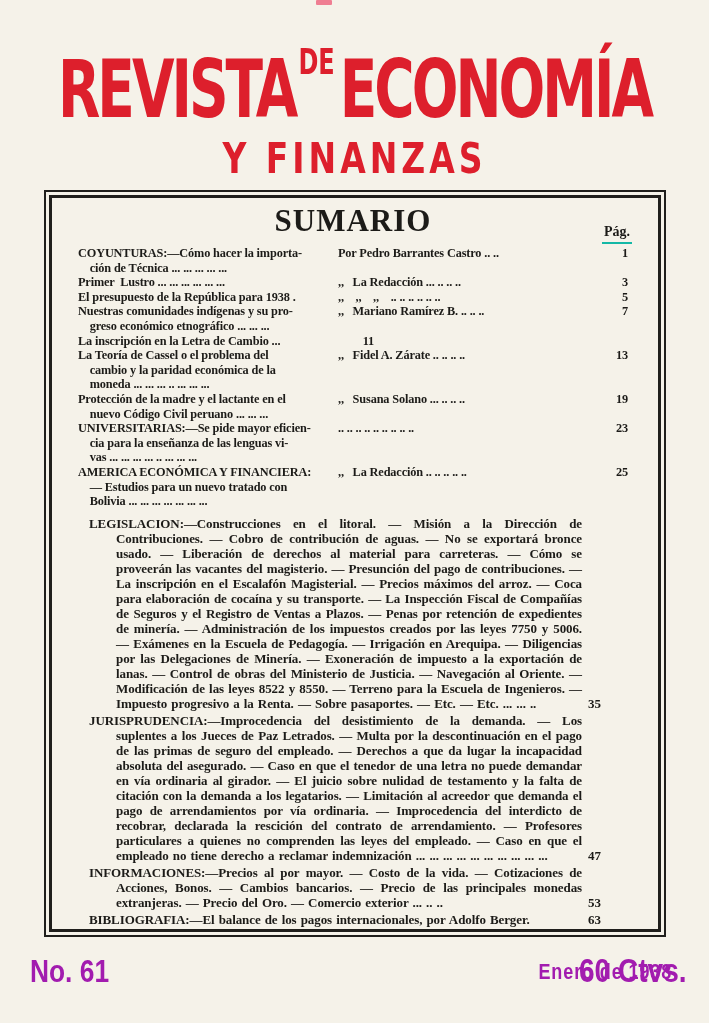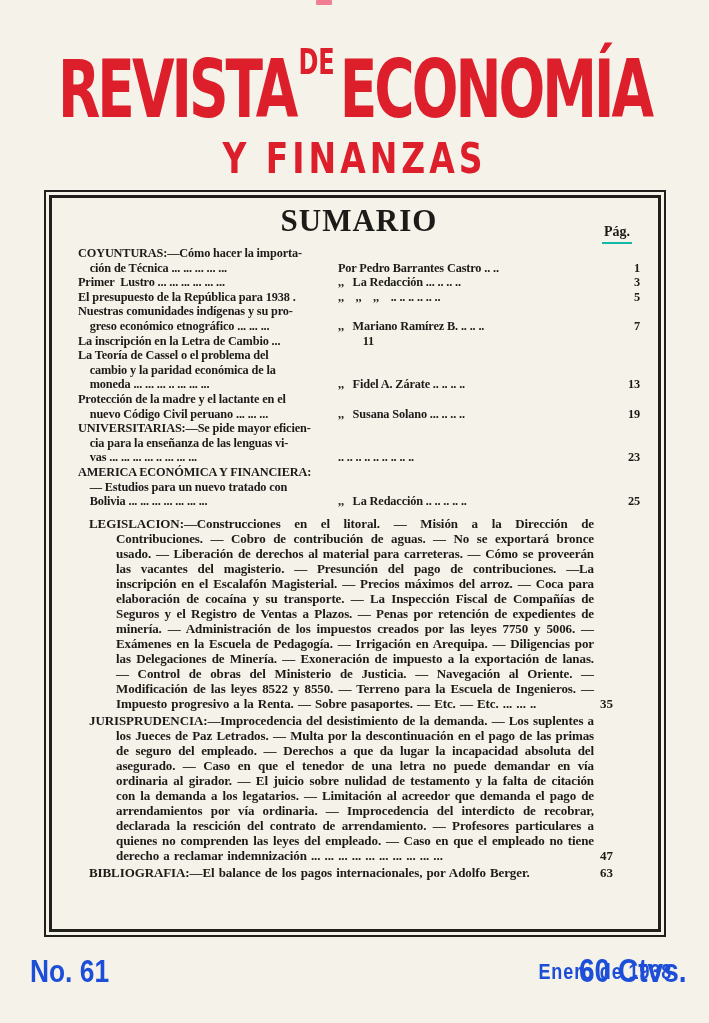--- a/index.html
+++ b/index.html
@@ -56,21 +56,21 @@
     position:absolute; left:44px; top:190px;
     width:622px; height:747px;
     box-sizing:border-box;
     border:2px solid #201f1c;
     padding:3px;
   }
   .sumario-inner {
     box-sizing:border-box;
     width:100%; height:100%;
     border:3px solid #201f1c;
-    padding:5px 18px 6px 26px;
+    padding:5px 30px 6px 26px;
     position:relative;
     overflow:hidden;
   }
   .sumario-title {
     text-align:center;
     font-size:31px;
     font-weight:bold;
     letter-spacing:1px;
     margin-top:1px;
     line-height:34px;
@@ -85,21 +85,21 @@
   }
 
   
   .articles {
     margin-top:8px;
     font-size:12.3px;
     line-height:14.6px;
     font-weight:bold;
     letter-spacing:-0.15px;
   }
-  .article-row { display:flex; align-items:flex-end; }
+  .article-row { display:flex; }
   .a-title  { width:252px; white-space:pre-wrap; }
   .a-author { flex:1; padding-left:8px; white-space:pre-wrap; }
   .a-page   { width:44px; text-align:right; }
 
   
   .sections {
     margin-top:7px;
     font-size:13px;
     line-height:15px;
     font-weight:bold;
@@ -121,21 +121,21 @@
   .section-page {
     position:absolute;
     right:0; bottom:0;
     width:40px;
     text-align:left;
   }
 
   
   .footer { position:absolute; left:0; top:946px; width:709px; height:70px;
             font-family:"Liberation Sans","DejaVu Sans",sans-serif;
-            font-weight:bold; color:#1d4ed8; }
+            font-weight:bold; color:#a21caf; }
   .footer-issue {
     position:absolute; left:30px; top:8px;
     font-size:31px;
     transform:scaleX(0.85); transform-origin:left center;
     letter-spacing:0;
   }
   .footer-date {
     position:absolute; left:0; top:14px; width:680px; text-align:right;
   }
   .footer-date > span {
@@ -223,20 +223,24 @@
     <div class="sections">
       <div class="section">
         <span class="section-text">LEGISLACION:—Construcciones en el litoral. — Misión a la Dirección de Contribuciones. — Cobro de contribución de aguas. — No se exportará bronce usado. — Liberación de derechos al material para carreteras. — Cómo se proveerán las vacantes del magisterio. — Presunción del pago de contribuciones. —La inscripción en el Escalafón Magisterial. — Precios máximos del arroz. — Coca para elaboración de cocaína y su transporte. — La Inspección Fiscal de Compañías de Seguros y el Registro de Ventas a Plazos. — Penas por retención de expedientes de minería. — Administración de los impuestos creados por las leyes 7750 y 5006. — Exámenes en la Escuela de Pedagogía. — Irrigación en Arequipa. — Diligencias por las Delegaciones de Minería. — Exoneración de impuesto a la exportación de lanas. — Control de obras del Ministerio de Justicia. — Navegación al Oriente. — Modificación de las leyes 8522 y 8550. — Terreno para la Escuela de Ingenieros. — Impuesto progresivo a la Renta. — Sobre pasaportes. — Etc. — Etc. ... ... ..</span>
         <span class="section-page">35</span>
       </div>
       <div class="section">
         <span class="section-text">JURISPRUDENCIA:—Improcedencia del desistimiento de la demanda. — Los suplentes a los Jueces de Paz Letrados. — Multa por la descontinuación en el pago de las primas de seguro del empleado. — Derechos a que da lugar la incapacidad absoluta del asegurado. — Caso en que el tenedor de una letra no puede demandar en vía ordinaria al girador. — El juicio sobre nulidad de testamento y la falta de citación con la demanda a los legatarios. — Limitación al acreedor que demanda el pago de arrendamientos por vía ordinaria. — Improcedencia del interdicto de recobrar, declarada la rescición del contrato de arrendamiento. — Profesores particulares a quienes no comprenden las leyes del empleado. — Caso en que el empleado no tiene derecho a reclamar indemnización ... ... ... ... ... ... ... ... ... ...</span>
         <span class="section-page">47</span>
       </div>
       <div class="section">
+        <span class="section-text">INFORMACIONES:—Precios al por mayor. — Costo de la vida. — Cotizaciones de Acciones, Bonos. — Cambios bancarios. — Precio de las principales monedas extranjeras. — Precio del Oro. — Comercio exterior ... .. ..</span>
+        <span class="section-page">53</span>
+      </div>
+      <div class="section">
         <span class="section-text">BIBLIOGRAFIA:—El balance de los pagos internacionales, por Adolfo Berger.</span>
         <span class="section-page">63</span>
       </div>
     </div>
   </div>
 </div>
 
 <div class="footer">
   <div class="footer-issue">No. 61</div>
   <div class="footer-date"><span>Enero de 1938</span></div>

